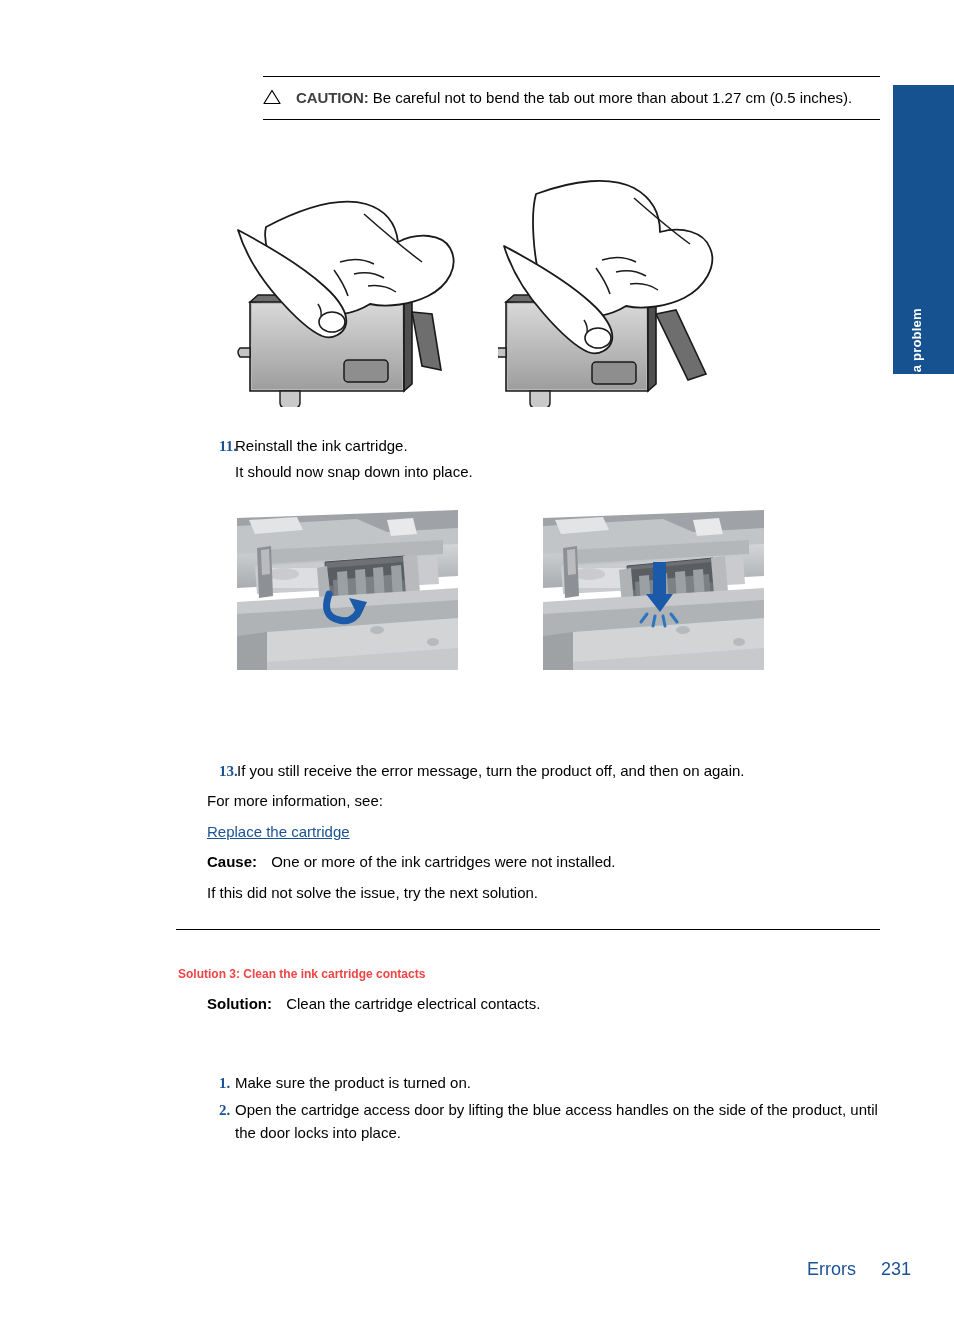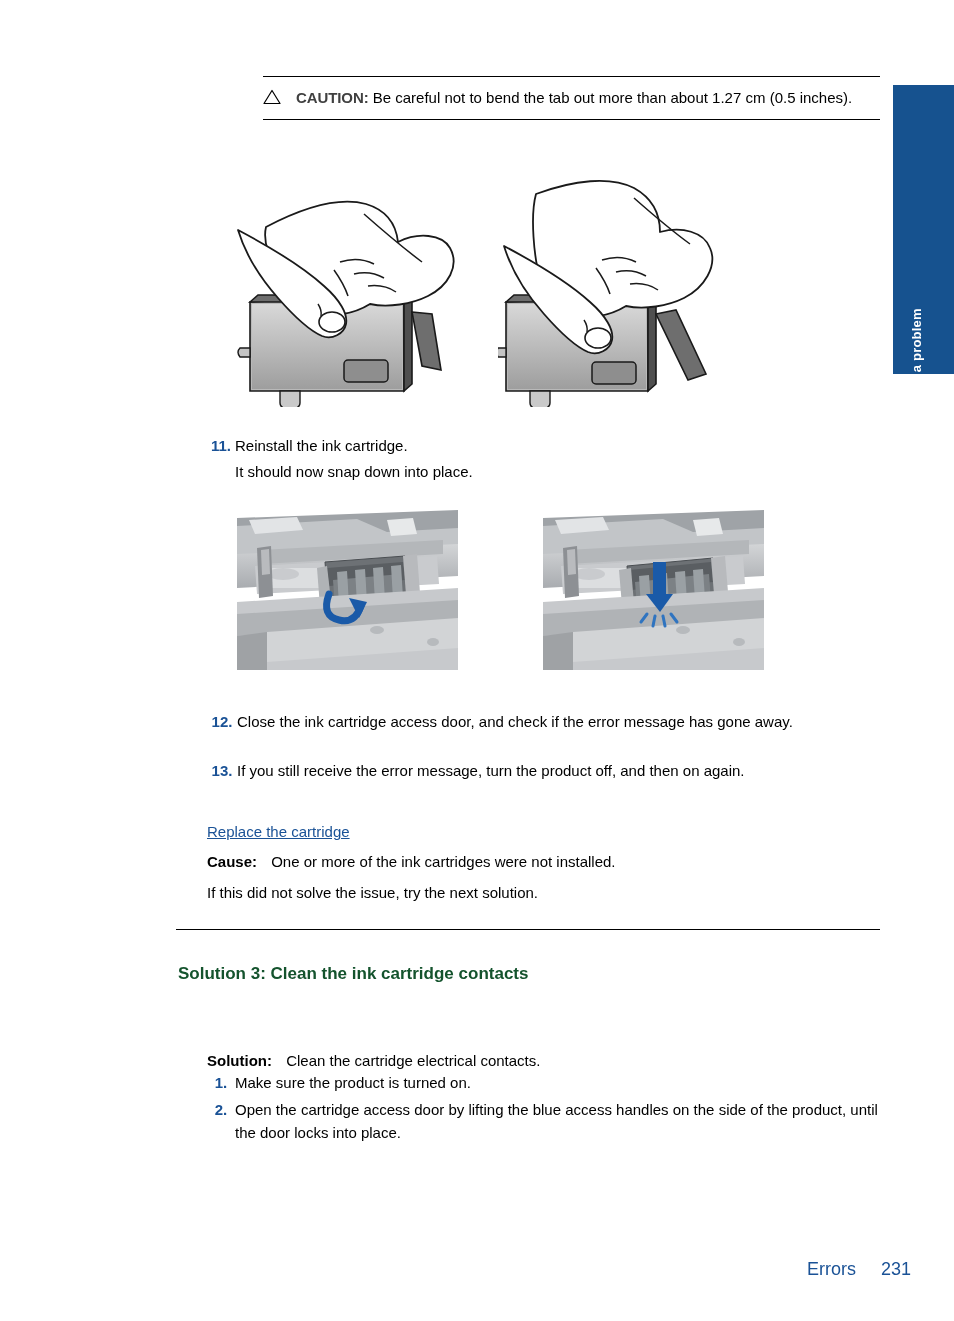--- a/index.html
+++ b/index.html
@@ -81,43 +81,44 @@
     font-size: 15px;
     line-height: 22px;
   }
   .num-item {
     position: absolute;
     font-size: 15px;
     line-height: 22.5px;
   }
   .num-item .num {
     position: absolute;
-    left: 0;
+    left: 12px;
     top: 0;
     color: #1a5296;
     font-weight: bold;
     width: 28px;
-    text-align: center;
+    text-align: left;
+    font-family: Liberation Serif, serif;
   }
   .num-item .txt {
     display: block;
     padding-left: 28px;
   }
   .num-item.wide .num { width: 30px; }
   .num-item.wide .txt { padding-left: 30px; }
 
   .link {
     color: #1a5296;
     text-decoration: underline;
   }
   .bold { font-weight: bold; }
   .head-blue {
-    color: #14532d;
+    color: #ef4444;
     font-weight: bold;
-    font-size: 17px;
+    font-size: 12px;
   }
 
   
   .rule-sep {
     position: absolute;
     left: 176px;
     top: 929px;
     width: 704px;
     height: 0;
     border-top: 1.6px solid #000;
@@ -331,45 +332,42 @@
 
       <g stroke="#2f74c0" stroke-width="3" stroke-linecap="round">
         <line x1="104" y1="104" x2="98" y2="112"></line>
         <line x1="112" y1="106" x2="110" y2="116"></line>
         <line x1="120" y1="106" x2="122" y2="116"></line>
         <line x1="128" y1="104" x2="134" y2="112"></line>
       </g>
     </g>
   </svg>
 
-  <div class="num-item wide" style="left:207px; top:711px; width:665px;">
-    <span class="num">12.</span>
-    <span class="txt">Close the ink cartridge access door, and check if the error message has gone away.</span>
-  </div>
 
   <div class="num-item wide" style="left:207px; top:760px; width:665px;">
     <span class="num">13.</span>
     <span class="txt">If you still receive the error message, turn the product off, and then on again.</span>
   </div>
 
+  <div class="blk" style="left:207px; top:790px; width:660px;">For more information, see:</div>
 
   <a class="blk link" href="#" style="left:207px; top:821px;">Replace the cartridge</a>
 
   <div class="blk" style="left:207px; top:882px; width:660px;">If this did not solve the issue, try the next solution.</div>
 
   <div class="blk" style="left:207px; top:851px; width:660px;">
     <span class="bold">Cause:</span>
     <span style="display:inline-block; width:10px;"></span><span>One or more of the ink cartridges were not installed.</span>
   </div>
 
   <div class="rule-sep"></div>
 
   <div class="blk head-blue" style="left:178px; top:963px; width:700px;">Solution 3: Clean the ink cartridge contacts</div>
 
-  <div class="blk" style="left:207px; top:1050px; width:660px;">
+  <div class="blk" style="left:207px; top:993px; width:660px;">
     <span class="bold">Solution:</span>
     <span style="display:inline-block; width:10px;"></span><span>Clean the cartridge electrical contacts.</span>
   </div>
 
 
   <div class="num-item" style="left:207px; top:1072px; width:665px;">
     <span class="num">1.</span>
     <span class="txt">Make sure the product is turned on.</span>
   </div>
 

